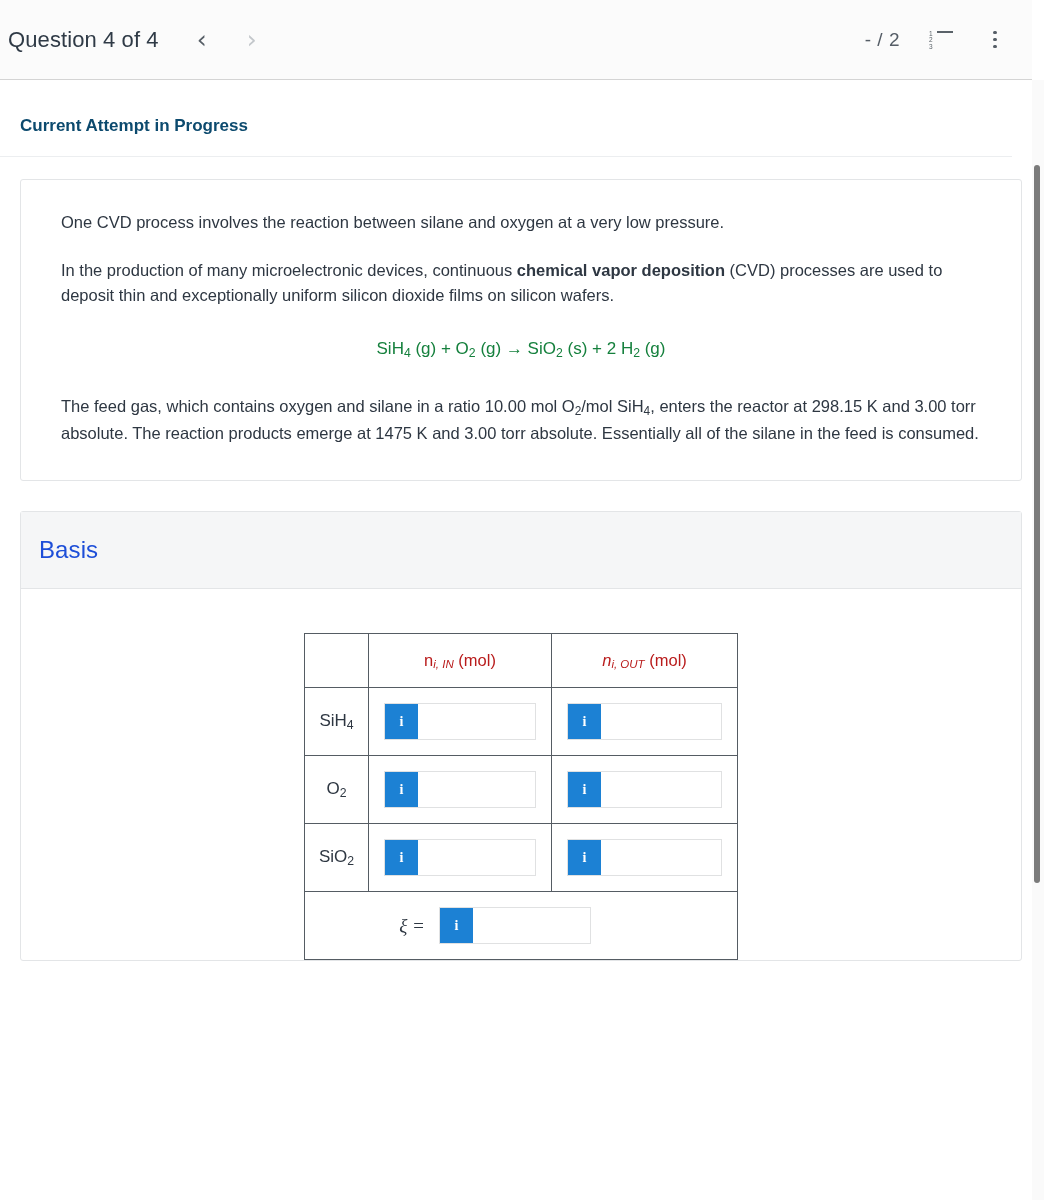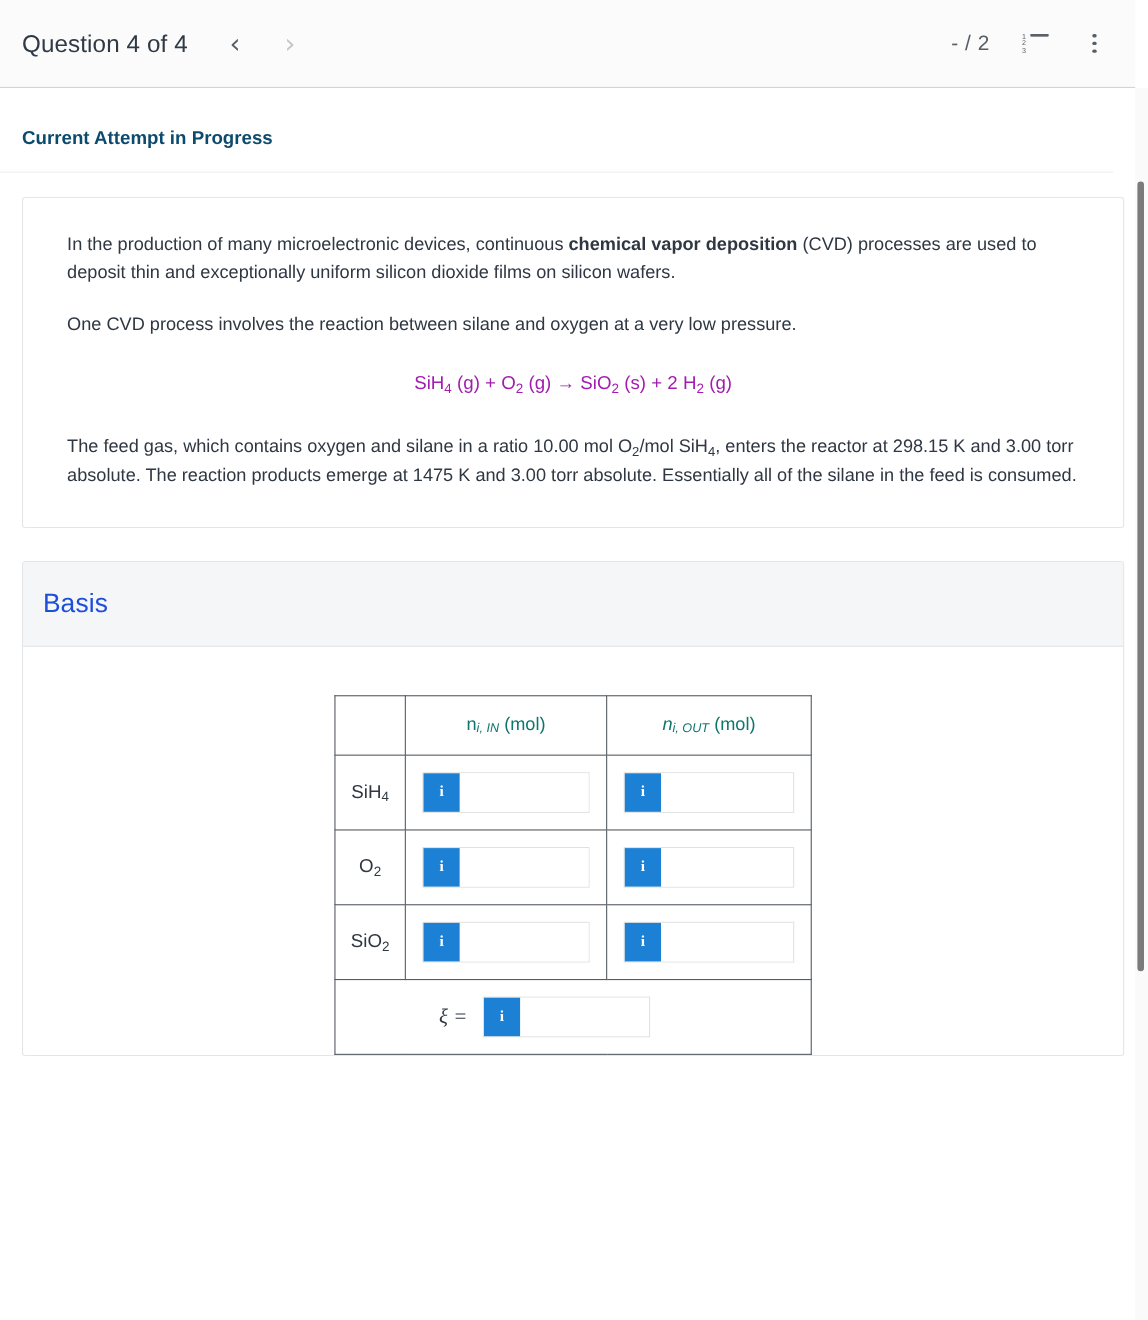--- a/index.html
+++ b/index.html
@@ -15,21 +15,21 @@
     overflow: hidden;
     position: relative;
   }
 
   
   .topbar {
     height: 80px;
     background: #fbfbfb;
     display: flex;
     align-items: center;
-    padding: 0 0 0 20px;
+    padding: 0 0 0 8px;
     box-sizing: border-box;
     position: relative;
     width: 1032px;
     border-bottom: 1px solid #e9e9e9;
   }
   .q-title {
     font-size: 22px;
     color: #2f3a46;
     letter-spacing: 0.1px;
     white-space: nowrap;
@@ -124,21 +124,21 @@
     font-size: 16.5px;
     line-height: 1.55;
     margin: 0 0 22px 0;
     color: #2e3742;
   }
   p.q:last-child { margin-bottom: 0; }
   .eqn {
     text-align: center;
     font-size: 17px;
     margin: 30px 0 34px 0;
-    color: #a21caf;
+    color: #15803d;
   }
   sub { font-size: 0.72em; vertical-align: -0.28em; }
   sup { font-size: 0.72em; vertical-align: 0.45em; }
 
   
   .section {
     margin: 30px 20px 0 20px;
     border: 1px solid #e3e5e7;
     border-radius: 3px;
     background: #fff;
@@ -180,21 +180,21 @@
     vertical-align: middle;
   }
   .col-species { width: 64px; }
   .col-in { width: 183px; }
   .col-out { width: 186px; }
   table.calc thead th { height: 53px; font-weight: normal; font-size: 16px; }
   table.calc tbody td { height: 67px; }
   .species-label { font-size: 17px; color: #2e3742; }
   .hdr {
     font-size: 16.5px;
-    color: #0f766e;
+    color: #b91c1c;
     white-space: nowrap;
   }
   .hdr i { font-style: italic; }
   .hdr .sm { font-size: 11.5px; vertical-align: -0.15em; }
 
   
   .field {
     display: inline-flex;
     align-items: stretch;
     height: 37px;
@@ -303,23 +303,23 @@
 
 <div class="page">
 
   <div class="attempt-bar">
     <div class="attempt-title">Current Attempt in Progress</div>
   </div>
 
   <div class="card">
     <div class="card-body">
 
+      <p class="q">One CVD process involves the reaction between silane and oxygen at a very low pressure.</p>
+
       <p class="q"><span>In the production of many microelectronic devices, continuous </span><b>chemical vapor deposition</b><span> (CVD) processes are used to deposit thin and exceptionally uniform silicon dioxide films on silicon wafers.</span></p>
-
-      <p class="q">One CVD process involves the reaction between silane and oxygen at a very low pressure.</p>
 
       <div class="eqn"><span>SiH</span><sub>4</sub><span> (g)</span><span> + </span><span>O</span><sub>2</sub><span> (g)</span><span> → </span><span>SiO</span><sub>2</sub><span> (s)</span><span> + </span><span>2 </span><span>H</span><sub>2</sub><span> (g)</span></div>
 
       <p class="q"><span>The feed gas, which contains oxygen and silane in a ratio 10.00 mol O</span><sub>2</sub><span>/mol SiH</span><sub>4</sub><span>, enters the reactor at 298.15 K and 3.00 torr absolute. The reaction products emerge at 1475 K and 3.00 torr absolute. Essentially all of the silane in the feed is consumed.</span></p>
 
     </div>
   </div>
 
   <div class="section">
     <div class="section-head">

